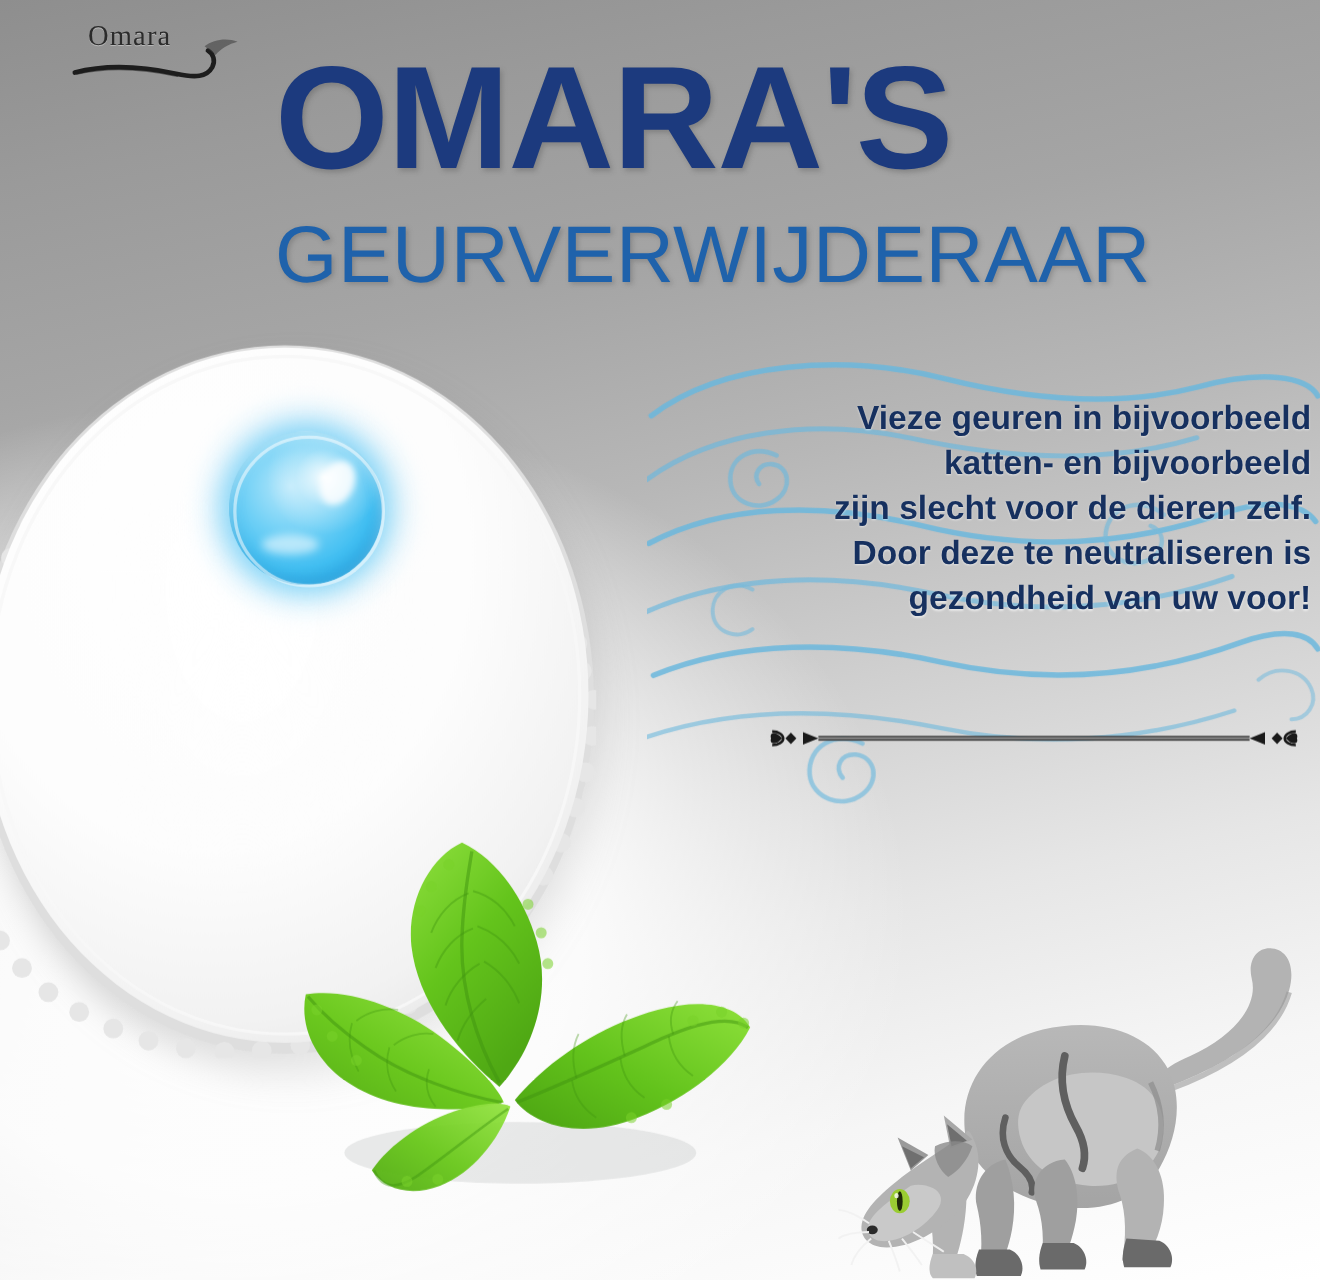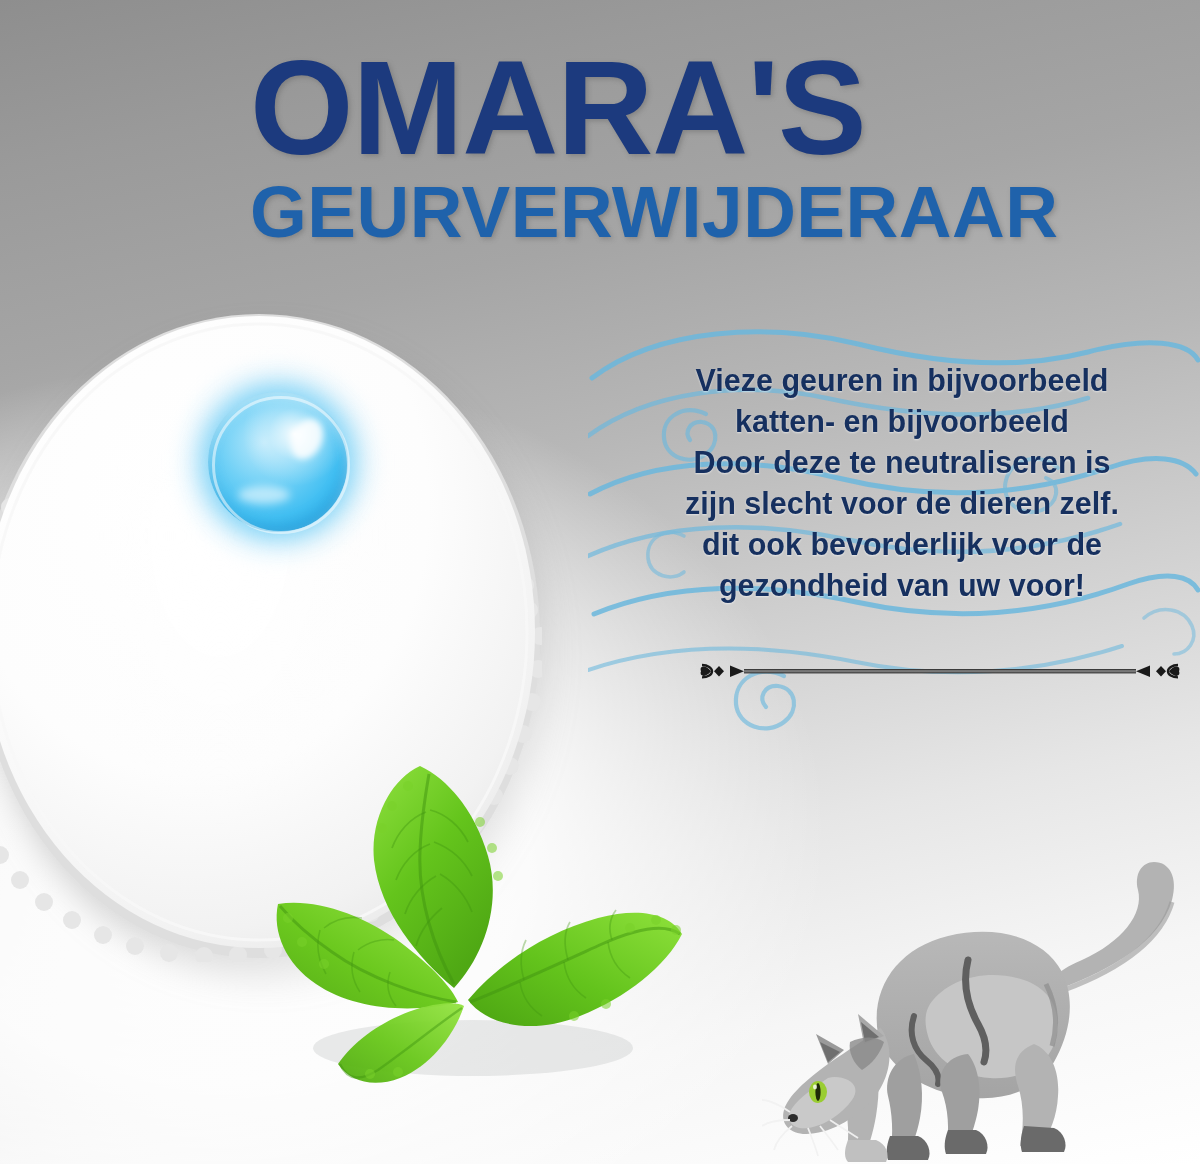--- a/index.html
+++ b/index.html
@@ -35,38 +35,38 @@
     text-align:left;
   }
   .headline-main{
     font-size:133px;line-height:.94;
     font-weight:bold;color:#1c3a7e;
     letter-spacing:-1px;
     text-shadow:2px 2px 5px rgba(90,90,90,.40);
     white-space:nowrap;
   }
   .headline-sub{
-    margin-top:4px;
+    margin-top:24px;
     font-size:73px;line-height:1;
-    font-weight:bold;color:#1f62ab;
+    font-weight:normal;color:#1f62ab;
     letter-spacing:.5px;
     text-shadow:2px 2px 5px rgba(90,90,90,.38);
     white-space:nowrap;
   }
 
   
   .swirls{
     position:absolute;left:588px;top:318px;width:612px;height:430px;
     pointer-events:none;
   }
 
   
   .body-copy{
     position:absolute;left:612px;top:360px;width:580px;
-    text-align:center;
+    text-align:right;
     font-size:30.5px;line-height:41px;
     font-weight:bold;color:#16305f;
     text-shadow:0 1px 2px rgba(255,255,255,.55);
   }
   .body-copy div{white-space:nowrap;}
 
   
   .divider{
     position:absolute;left:700px;top:656px;width:480px;height:30px;
   }
@@ -126,20 +126,28 @@
   
   .cat{
     position:absolute;left:762px;top:838px;width:444px;height:326px;
   }
 </style>
 </head>
 <body>
 
 <div id="ad">
 
+  <div class="logo">
+    <svg class="logo-swoosh" width="190" height="60" viewBox="0 0 190 60">
+      <path d="M8,38 C38,30 72,33 100,39 C118,43 128,42 133,33 C136,27 134,21 129,18" fill="none" stroke="#1d1d1d" stroke-width="4.2" stroke-linecap="round"></path>
+      <path d="M10,39 C40,32 74,35 101,41" fill="none" stroke="#1d1d1d" stroke-width="2" stroke-linecap="round" opacity=".5"></path>
+      <path d="M126,14 C134,8 146,6 156,10 C148,12 141,16 136,22 Z" fill="#3a3a3a" opacity=".55"></path>
+    </svg>
+    <div class="logo-word">Omara</div>
+  </div>
 
   <div class="headline-wrap">
     <div class="headline-main">OMARA'S</div>
     <div class="headline-sub">GEURVERWIJDERAAR</div>
   </div>
 
   <svg class="swirls" viewBox="0 0 612 430">
     <g fill="none" stroke="#6bb8dd" stroke-linecap="round" opacity=".85">
       <path d="M4,60 C70,10 180,4 270,26 C350,46 430,52 500,34 C560,18 600,24 610,42" stroke-width="5"></path>
       <path d="M0,118 C60,74 150,62 238,80 C330,100 420,104 500,80" stroke-width="4.5" opacity=".8"></path>
@@ -152,23 +160,22 @@
       <path d="M196,358 C172,346 146,360 148,386 C150,408 178,418 196,404 C212,392 208,370 190,368 C176,367 170,380 178,389" stroke-width="4.2" opacity=".75"></path>
       <path d="M470,150 C452,134 424,140 418,162 C412,184 434,200 454,192 C470,186 474,166 458,160" stroke-width="4" opacity=".7"></path>
       <path d="M96,218 C78,208 58,220 60,240 C62,258 84,264 96,254" stroke-width="3.6" opacity=".65"></path>
       <path d="M556,300 C572,286 596,290 604,308 C610,322 600,336 586,336" stroke-width="3.6" opacity=".6"></path>
     </g>
   </svg>
 
   <div class="body-copy">
     <div>Vieze geuren in bijvoorbeeld</div>
     <div>katten- en bijvoorbeeld</div>
+    <div>zijn slecht voor de dieren zelf.</div>
     <div>Door deze te neutraliseren is</div>
-    <div>zijn slecht voor de dieren zelf.</div>
-    <div>dit ook bevorderlijk voor de</div>
     <div>gezondheid van uw voor!</div>
   </div>
 
   <svg class="divider" viewBox="0 0 480 30">
     <defs>
       <linearGradient id="rule" x1="0" y1="0" x2="0" y2="1">
         <stop offset="0%" stop-color="#1f1f1f"></stop>
         <stop offset="45%" stop-color="#8e8e8e"></stop>
         <stop offset="100%" stop-color="#2a2a2a"></stop>
       </linearGradient>

